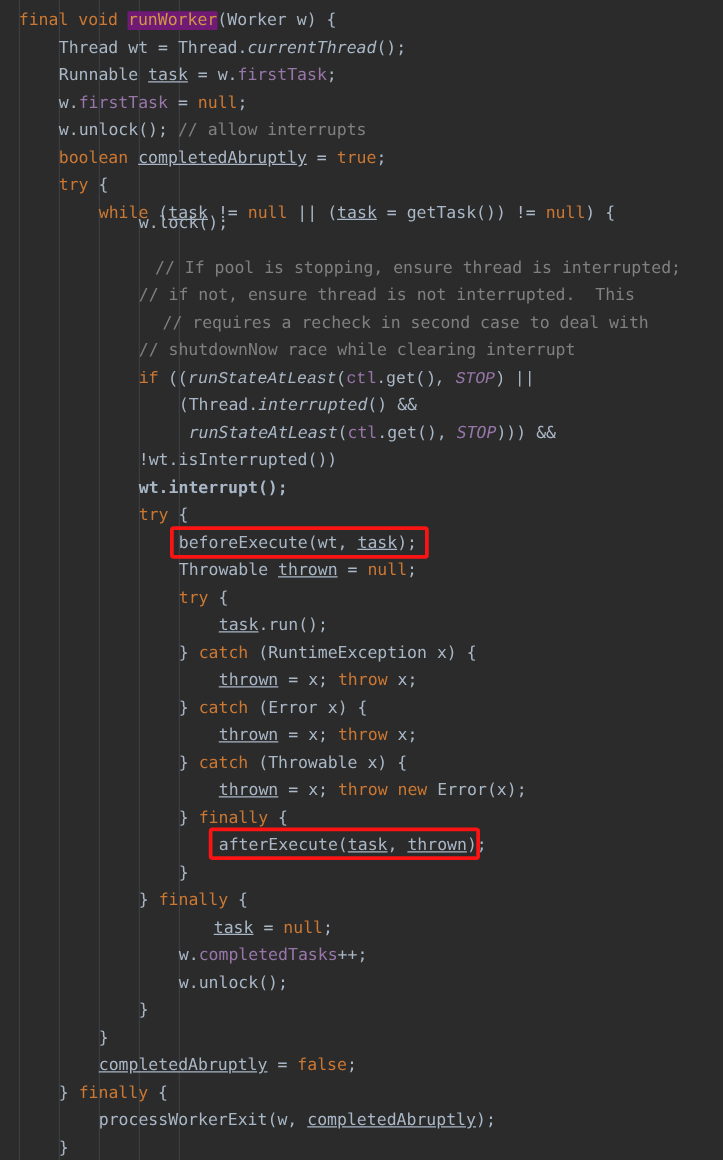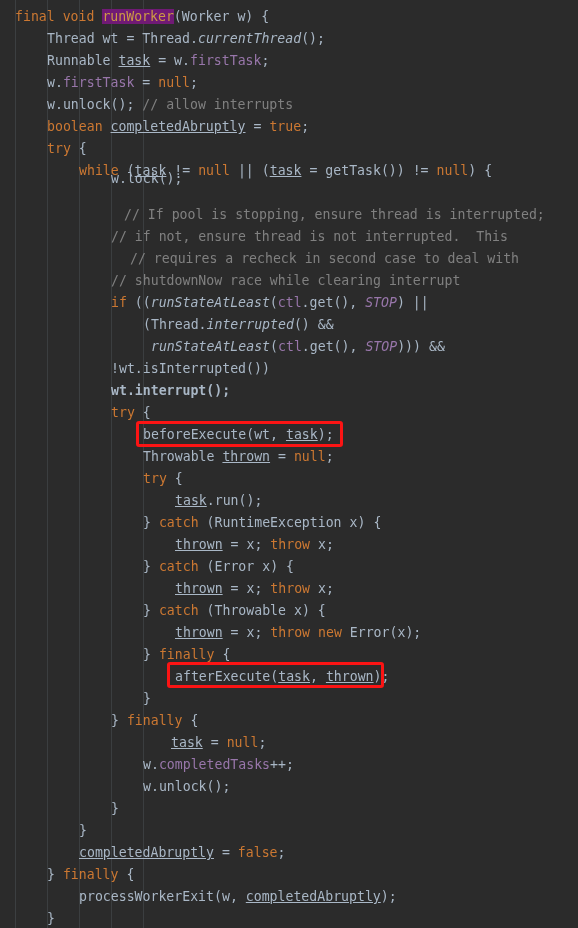--- a/index.html
+++ b/index.html
@@ -107,21 +107,21 @@
       <div class="line" style="top: 72px; left: 47px;"><span class="plain">w</span><span class="punct">.</span><span class="field">firstTask</span> <span class="punct">=</span> <span class="kw">null</span><span class="punct">;</span></div>
       <div class="line" style="top: 94px; left: 47px;"><span class="plain">w</span><span class="punct">.</span><span class="plain">unlock</span><span class="punct">();</span> <span class="comment">// allow interrupts</span></div>
       <div class="line" style="top: 116px; left: 47px;"><span class="kw">boolean</span> <span class="lvar">completedAbruptly</span> <span class="punct">=</span> <span class="kw">true</span><span class="punct">;</span></div>
       <div class="line" style="top: 138px; left: 47px;"><span class="kw">try</span> <span class="punct">{</span></div>
       <div class="line" style="top: 160px; left: 79px;"><span class="kw">while</span> <span class="punct">(</span><span class="lvar">task</span> <span class="punct">!=</span> <span class="kw">null</span> <span class="punct">||</span> <span class="punct">(</span><span class="lvar">task</span> <span class="punct">=</span> <span class="plain">getTask</span><span class="punct">())</span> <span class="punct">!=</span> <span class="kw">null</span><span class="punct">)</span> <span class="punct">{</span></div>
       <div class="line" style="top: 168px; left: 111px;"><span class="plain">w</span><span class="punct">.</span><span class="plain">lock</span><span class="punct">();</span></div>
       <div class="line" style="top: 204px; left: 111px; margin-left: 13px;"><span class="comment">// If pool is stopping, ensure thread is interrupted;</span></div>
       <div class="line" style="top: 226px; left: 111px;"><span class="comment">// if not, ensure thread is not interrupted.  This</span></div>
       <div class="line" style="top: 248px; left: 111px; padding-left: 19px;"><span class="comment">// requires a recheck in second case to deal with</span></div>
       <div class="line" style="top: 270px; left: 111px;"><span class="comment">// shutdownNow race while clearing interrupt</span></div>
-      <div class="line" style="top: 292px; left: 111px;"><span class="kw">if</span> <span class="punct">((</span><span class="smeth">runStateAtLeast</span><span class="punct">(</span><span class="field">ctl</span><span class="punct">.</span><span class="plain">get</span><span class="punct">(),</span> <span class="sfield">STOP</span><span class="punct">)</span> <span class="punct">||</span></div>
+      <div class="line" style="top: 292px; left: 111px; font-family: Liberation Mono, monospace;"><span class="kw">if</span> <span class="punct">((</span><span class="smeth">runStateAtLeast</span><span class="punct">(</span><span class="field">ctl</span><span class="punct">.</span><span class="plain">get</span><span class="punct">(),</span> <span class="sfield">STOP</span><span class="punct">)</span> <span class="punct">||</span></div>
       <div class="line" style="top: 314px; left: 143px;"><span class="punct">(</span><span class="plain">Thread</span><span class="punct">.</span><span class="smeth">interrupted</span><span class="punct">()</span> <span class="punct">&amp;&amp;</span></div>
       <div class="line" style="top: 336px; left: 143px;"> <span class="smeth">runStateAtLeast</span><span class="punct">(</span><span class="field">ctl</span><span class="punct">.</span><span class="plain">get</span><span class="punct">(),</span> <span class="sfield">STOP</span><span class="punct">)))</span> <span class="punct">&amp;&amp;</span></div>
       <div class="line" style="top: 358px; left: 111px;"><span class="punct">!</span><span class="plain">wt</span><span class="punct">.</span><span class="plain">isInterrupted</span><span class="punct">())</span></div>
       <div class="line" style="top: 380px; left: 111px; font-weight: bold;"><span class="plain">wt</span><span class="punct">.</span><span class="plain">interrupt</span><span class="punct">();</span></div>
       <div class="line" style="top: 402px; left: 111px;"><span class="kw">try</span> <span class="punct">{</span></div>
       <div class="line" style="top: 424px; left: 143px;"><span class="plain">beforeExecute</span><span class="punct">(</span><span class="plain">wt</span><span class="punct">,</span> <span class="lvar">task</span><span class="punct">);</span></div>
       <div class="line" style="top: 446px; left: 143px;"><span class="plain">Throwable</span> <span class="lvar">thrown</span> <span class="punct">=</span> <span class="kw">null</span><span class="punct">;</span></div>
       <div class="line" style="top: 468px; left: 143px;"><span class="kw">try</span> <span class="punct">{</span></div>
       <div class="line" style="top: 490px; left: 175px;"><span class="lvar">task</span><span class="punct">.</span><span class="plain">run</span><span class="punct">();</span></div>
       <div class="line" style="top: 512px; left: 143px;"><span class="punct">}</span> <span class="kw">catch</span> <span class="punct">(</span><span class="plain">RuntimeException</span> <span class="plain">x</span><span class="punct">)</span> <span class="punct">{</span></div>

